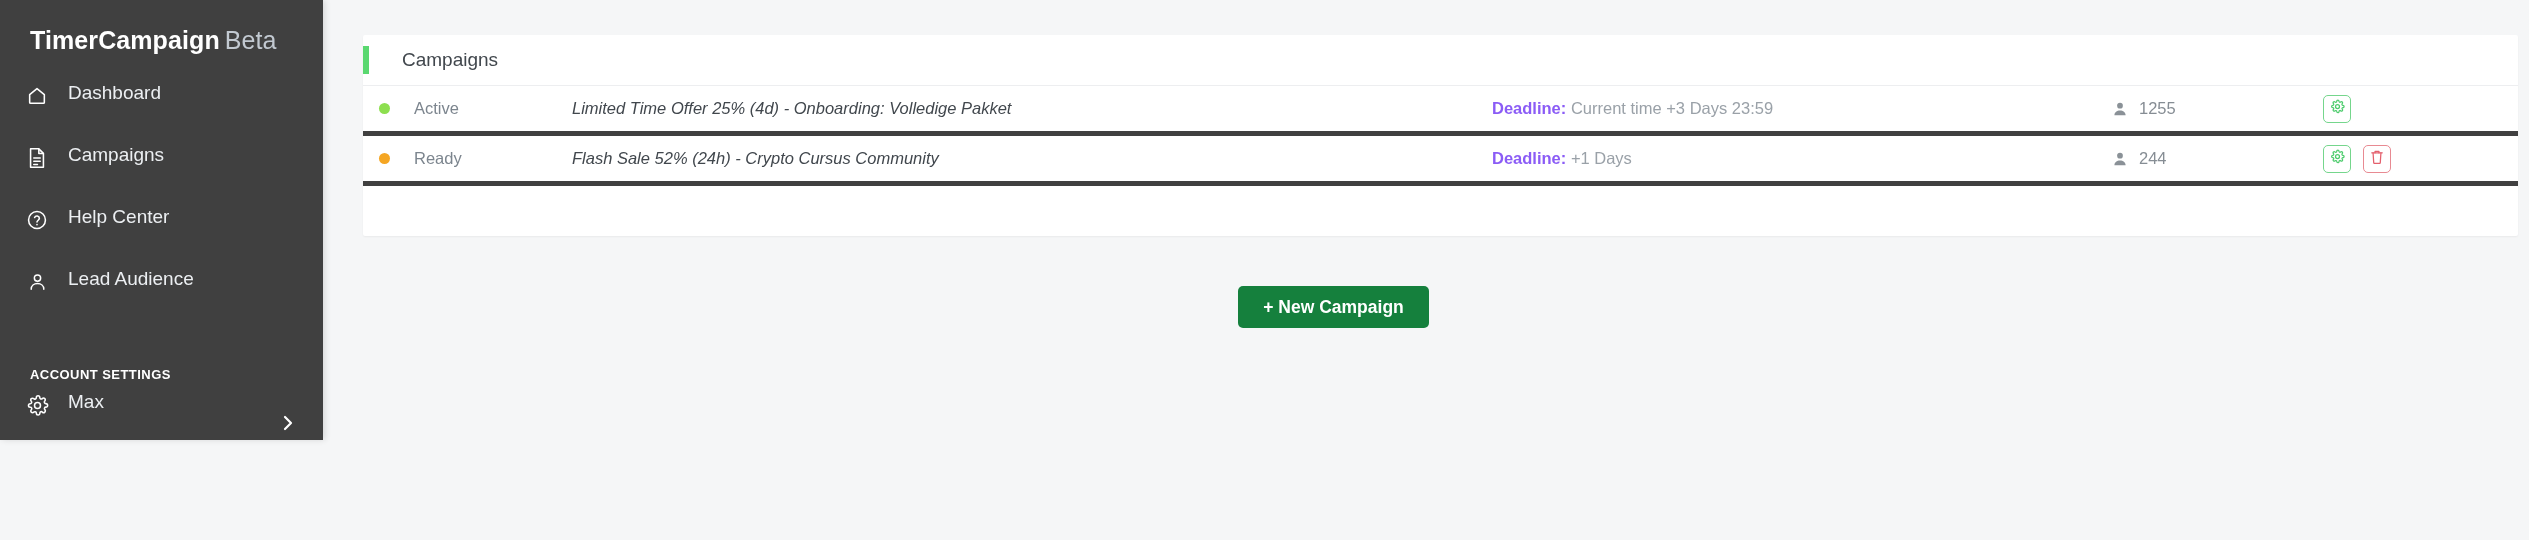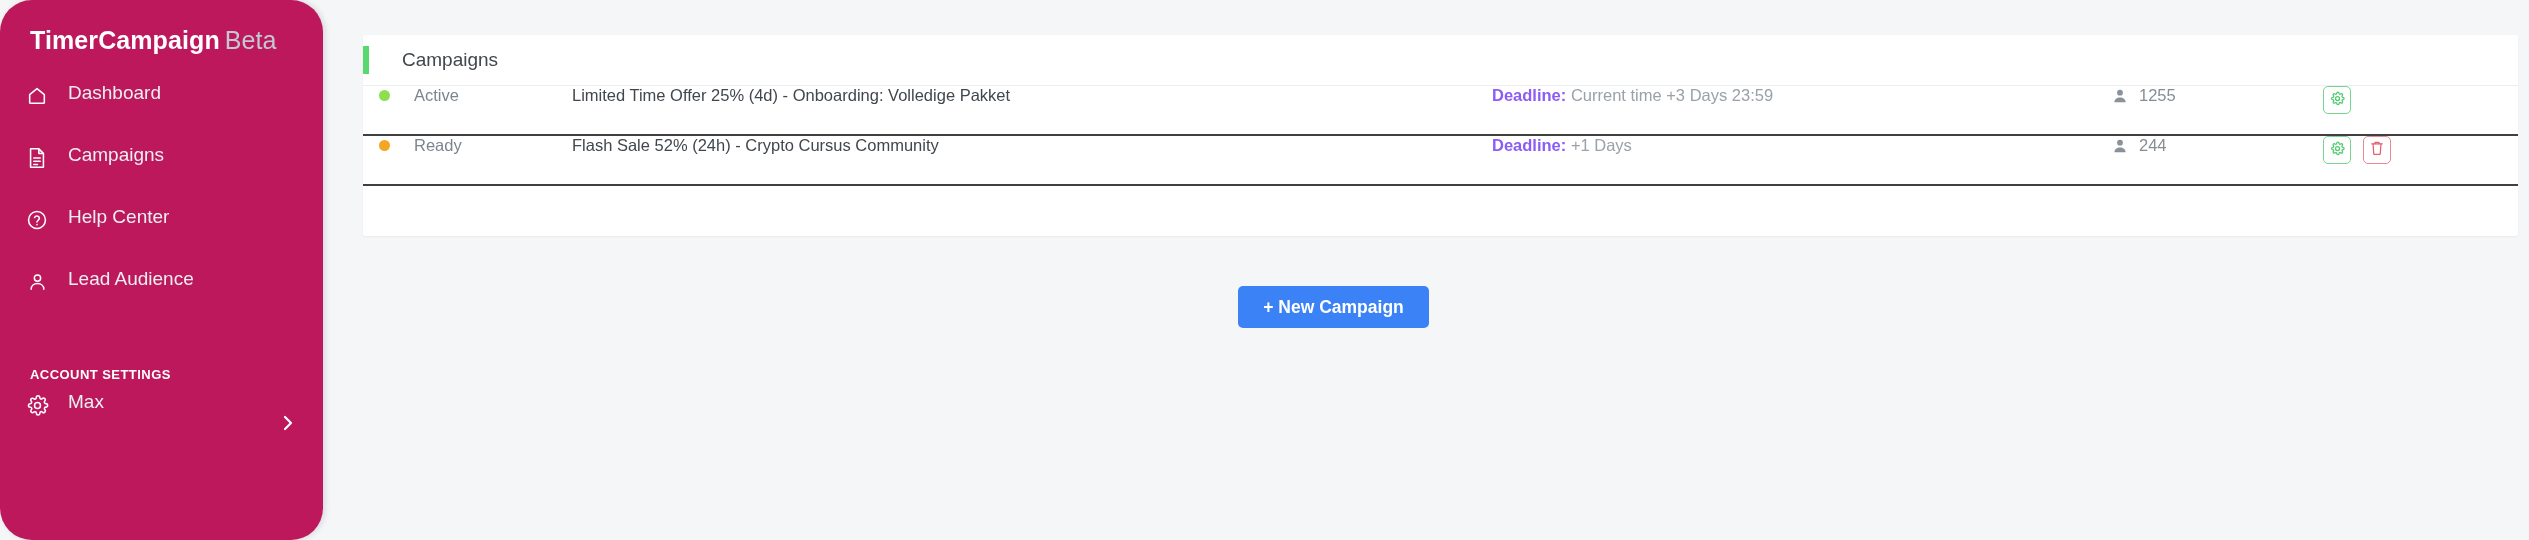--- a/index.html
+++ b/index.html
@@ -8,26 +8,25 @@
     overflow: hidden;
     font-family: "Liberation Sans", sans-serif;
     background: #f5f6f7;
   }
   .app { display: flex; width: 2529px; height: 540px; }
 
   
   .sidebar {
     width: 323px;
     flex: 0 0 323px;
-    background: #be185d;
-    height: 540px;
+    background: #404040;
+    height: 440px;
     position: relative;
     box-shadow: 2px 0 6px rgba(0,0,0,0.12);
     z-index: 5;
-    border-radius: 32px;
   }
   .brand {
     padding: 26px 0 0 30px;
     font-size: 25px;
     letter-spacing: .1px;
     white-space: nowrap;
   }
   .brand-main { color: #ffffff; font-weight: 600; }
   .brand-beta { color: #c2c9d1; font-weight: 400; margin-left: 5px; }
 
@@ -98,23 +97,23 @@
   }
   .card-title {
     font-size: 19px;
     color: #41474d;
     margin-left: 33px;
     font-weight: 400;
   }
 
   .row {
     display: flex;
-    align-items: flex-start;
+    align-items: center;
     height: 50px;
-    border-bottom: 2px solid #404040;
+    border-bottom: 5px solid #404040;
     padding-left: 6px;
   }
   .row:last-child { border-bottom: none; }
   .card-foot { height: 50px; }
 
   .col-status {
     flex: 0 0 203px;
     display: flex;
     align-items: center;
     padding-left: 10px;
@@ -126,20 +125,21 @@
     margin-right: 24px;
   }
   .status-label {
     font-size: 16.5px;
     color: #7c858e;
   }
   .col-name {
     flex: 0 0 920px;
     font-size: 16.5px;
     color: #41474d;
+    font-style: italic;
   }
   .col-deadline {
     flex: 0 0 620px;
     font-size: 16.5px;
     color: #9aa1a8;
   }
   .col-deadline b { color: #8b5cf6; font-weight: 700; }
   .col-count {
     flex: 0 0 205px;
     display: flex;
@@ -167,21 +167,21 @@
   .icon-btn.green { border: 1px solid #75d68c; }
   .icon-btn.red   { border: 1px solid #e88a92; }
 
   .cta-wrap {
     display: flex;
     justify-content: center;
     margin-top: 50px;
     padding-right: 185px;
   }
   .cta-btn {
-    background: #3b82f6;
+    background: #15803d;
     color: #ffffff;
     border: none;
     border-radius: 5px;
     font-size: 17.5px;
     font-weight: 700;
     font-family: "Liberation Sans", sans-serif;
     padding: 0 25px;
     height: 42px;
     cursor: pointer;
     white-space: nowrap;

